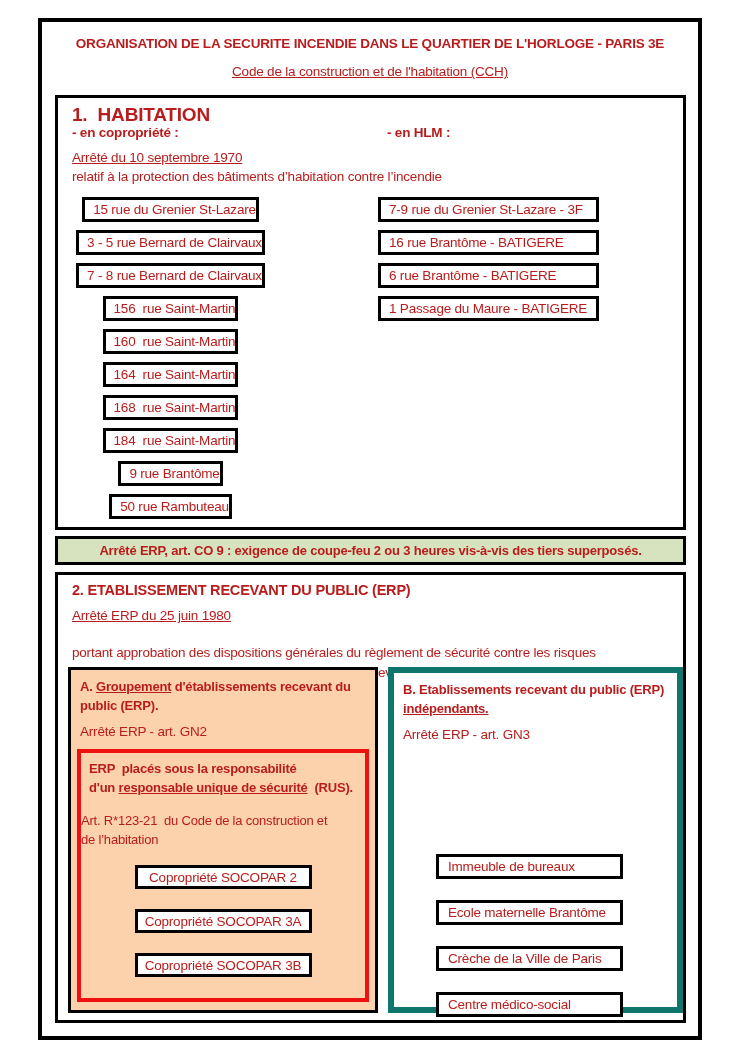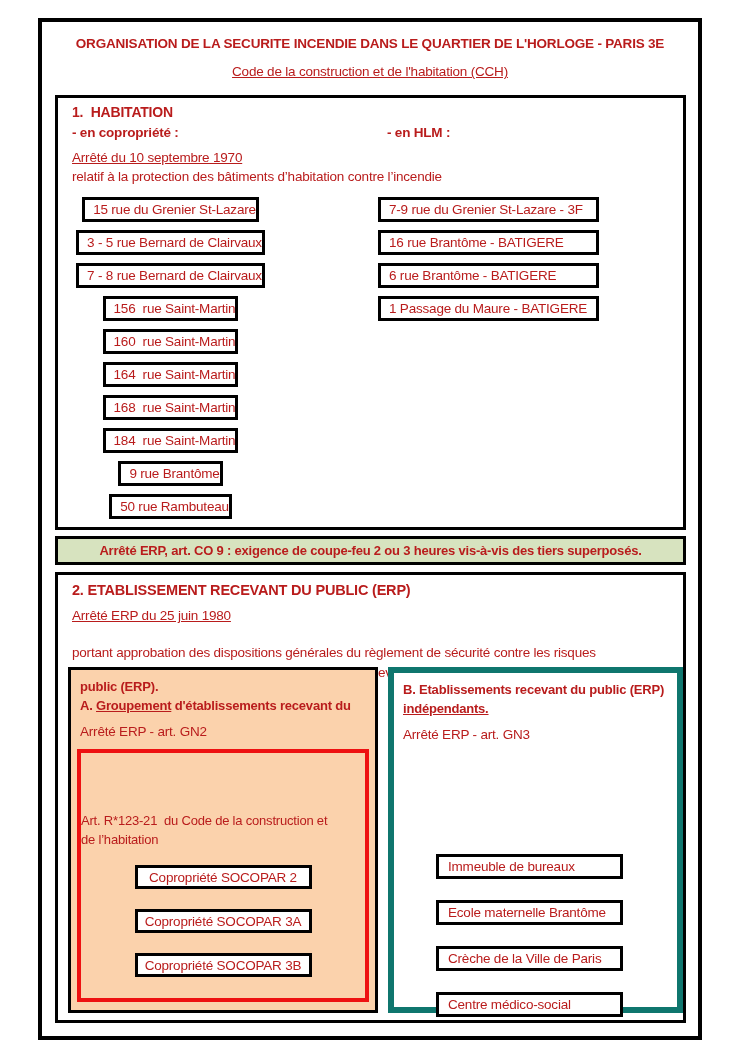--- a/index.html
+++ b/index.html
@@ -17,21 +17,21 @@
     font-weight:bold;font-size:13.5px;white-space:nowrap;
   }
   .doc-subtitle{
     position:absolute;left:0;top:42px;width:100%;text-align:center;font-size:13.5px;
   }
   .u{text-decoration:underline;}
   .sec{
     position:absolute;border:3px solid #000;box-sizing:border-box;background:#fff;
   }
   .sec1{left:13px;top:73px;width:631px;height:435px;}
-  .sec1-heading{position:absolute;left:14px;top:6px;font-weight:bold;font-size:14px;white-space:pre;}
+  .sec1-heading{position:absolute;left:14px;top:6px;font-weight:bold;font-size:19px;white-space:pre;}
   .lab-copro{position:absolute;left:14px;top:27px;font-weight:bold;font-size:13.5px;white-space:pre;}
   .lab-hlm{position:absolute;left:329px;top:27px;font-weight:bold;font-size:13.5px;white-space:pre;}
   .decree-title{position:absolute;left:14px;top:52px;font-size:13.5px;text-decoration:underline;white-space:pre;}
   .decree-desc{position:absolute;left:14px;top:71px;font-size:13.5px;white-space:pre;}
   .col{position:absolute;display:flex;flex-direction:column;gap:8px;}
   .col-left{left:12px;top:99px;width:201px;align-items:center;}
   .col-right{left:320px;top:99px;width:221px;}
   .addr-box{
     height:25px;border:3px solid #000;box-sizing:border-box;background:#fff;
     display:flex;align-items:center;padding-left:8px;font-size:13.5px;white-space:pre;
@@ -117,26 +117,30 @@
     </div>
 
     <div class="sec sec2">
       <div class="sec2-heading">2. ETABLISSEMENT RECEVANT DU PUBLIC (ERP)</div>
       <div class="sec2-decree">Arrêté ERP du 25 juin 1980</div>
       <div class="sec2-desc">portant approbation des dispositions générales du règlement de sécurité contre les risques
 d'incendie et de panique dans les établissements recevant du public (ERP).</div>
 
       <div class="boxA" style="background-color: rgb(251, 210, 172);">
         <div class="ab-title">
+          <div><span>A. </span><span class="u">Groupement</span><span> d'établissements recevant du</span></div>
           <div><span>public (ERP).</span></div>
-          <div><span>A. </span><span class="u">Groupement</span><span> d'établissements recevant du</span></div>
         </div>
         <div class="ab-sub">Arrêté ERP - art. GN2</div>
 
         <div class="rus" style="border-color: rgb(238, 17, 17);">
+          <div class="rus-title">
+            <div><span>ERP  placés sous la responsabilité</span></div>
+            <div><span>d'un </span><span class="u">responsable unique de sécurité</span><span>  (RUS).</span></div>
+          </div>
           <div class="rus-article">Art. R*123-21  du Code de la construction et
 de l’habitation</div>
           <div class="rus-items">
               <div class="socopar-box">Copropriété SOCOPAR 2</div>
               <div class="socopar-box">Copropriété SOCOPAR 3A</div>
               <div class="socopar-box">Copropriété SOCOPAR 3B</div>
             </div>
         </div>
       </div>
 

